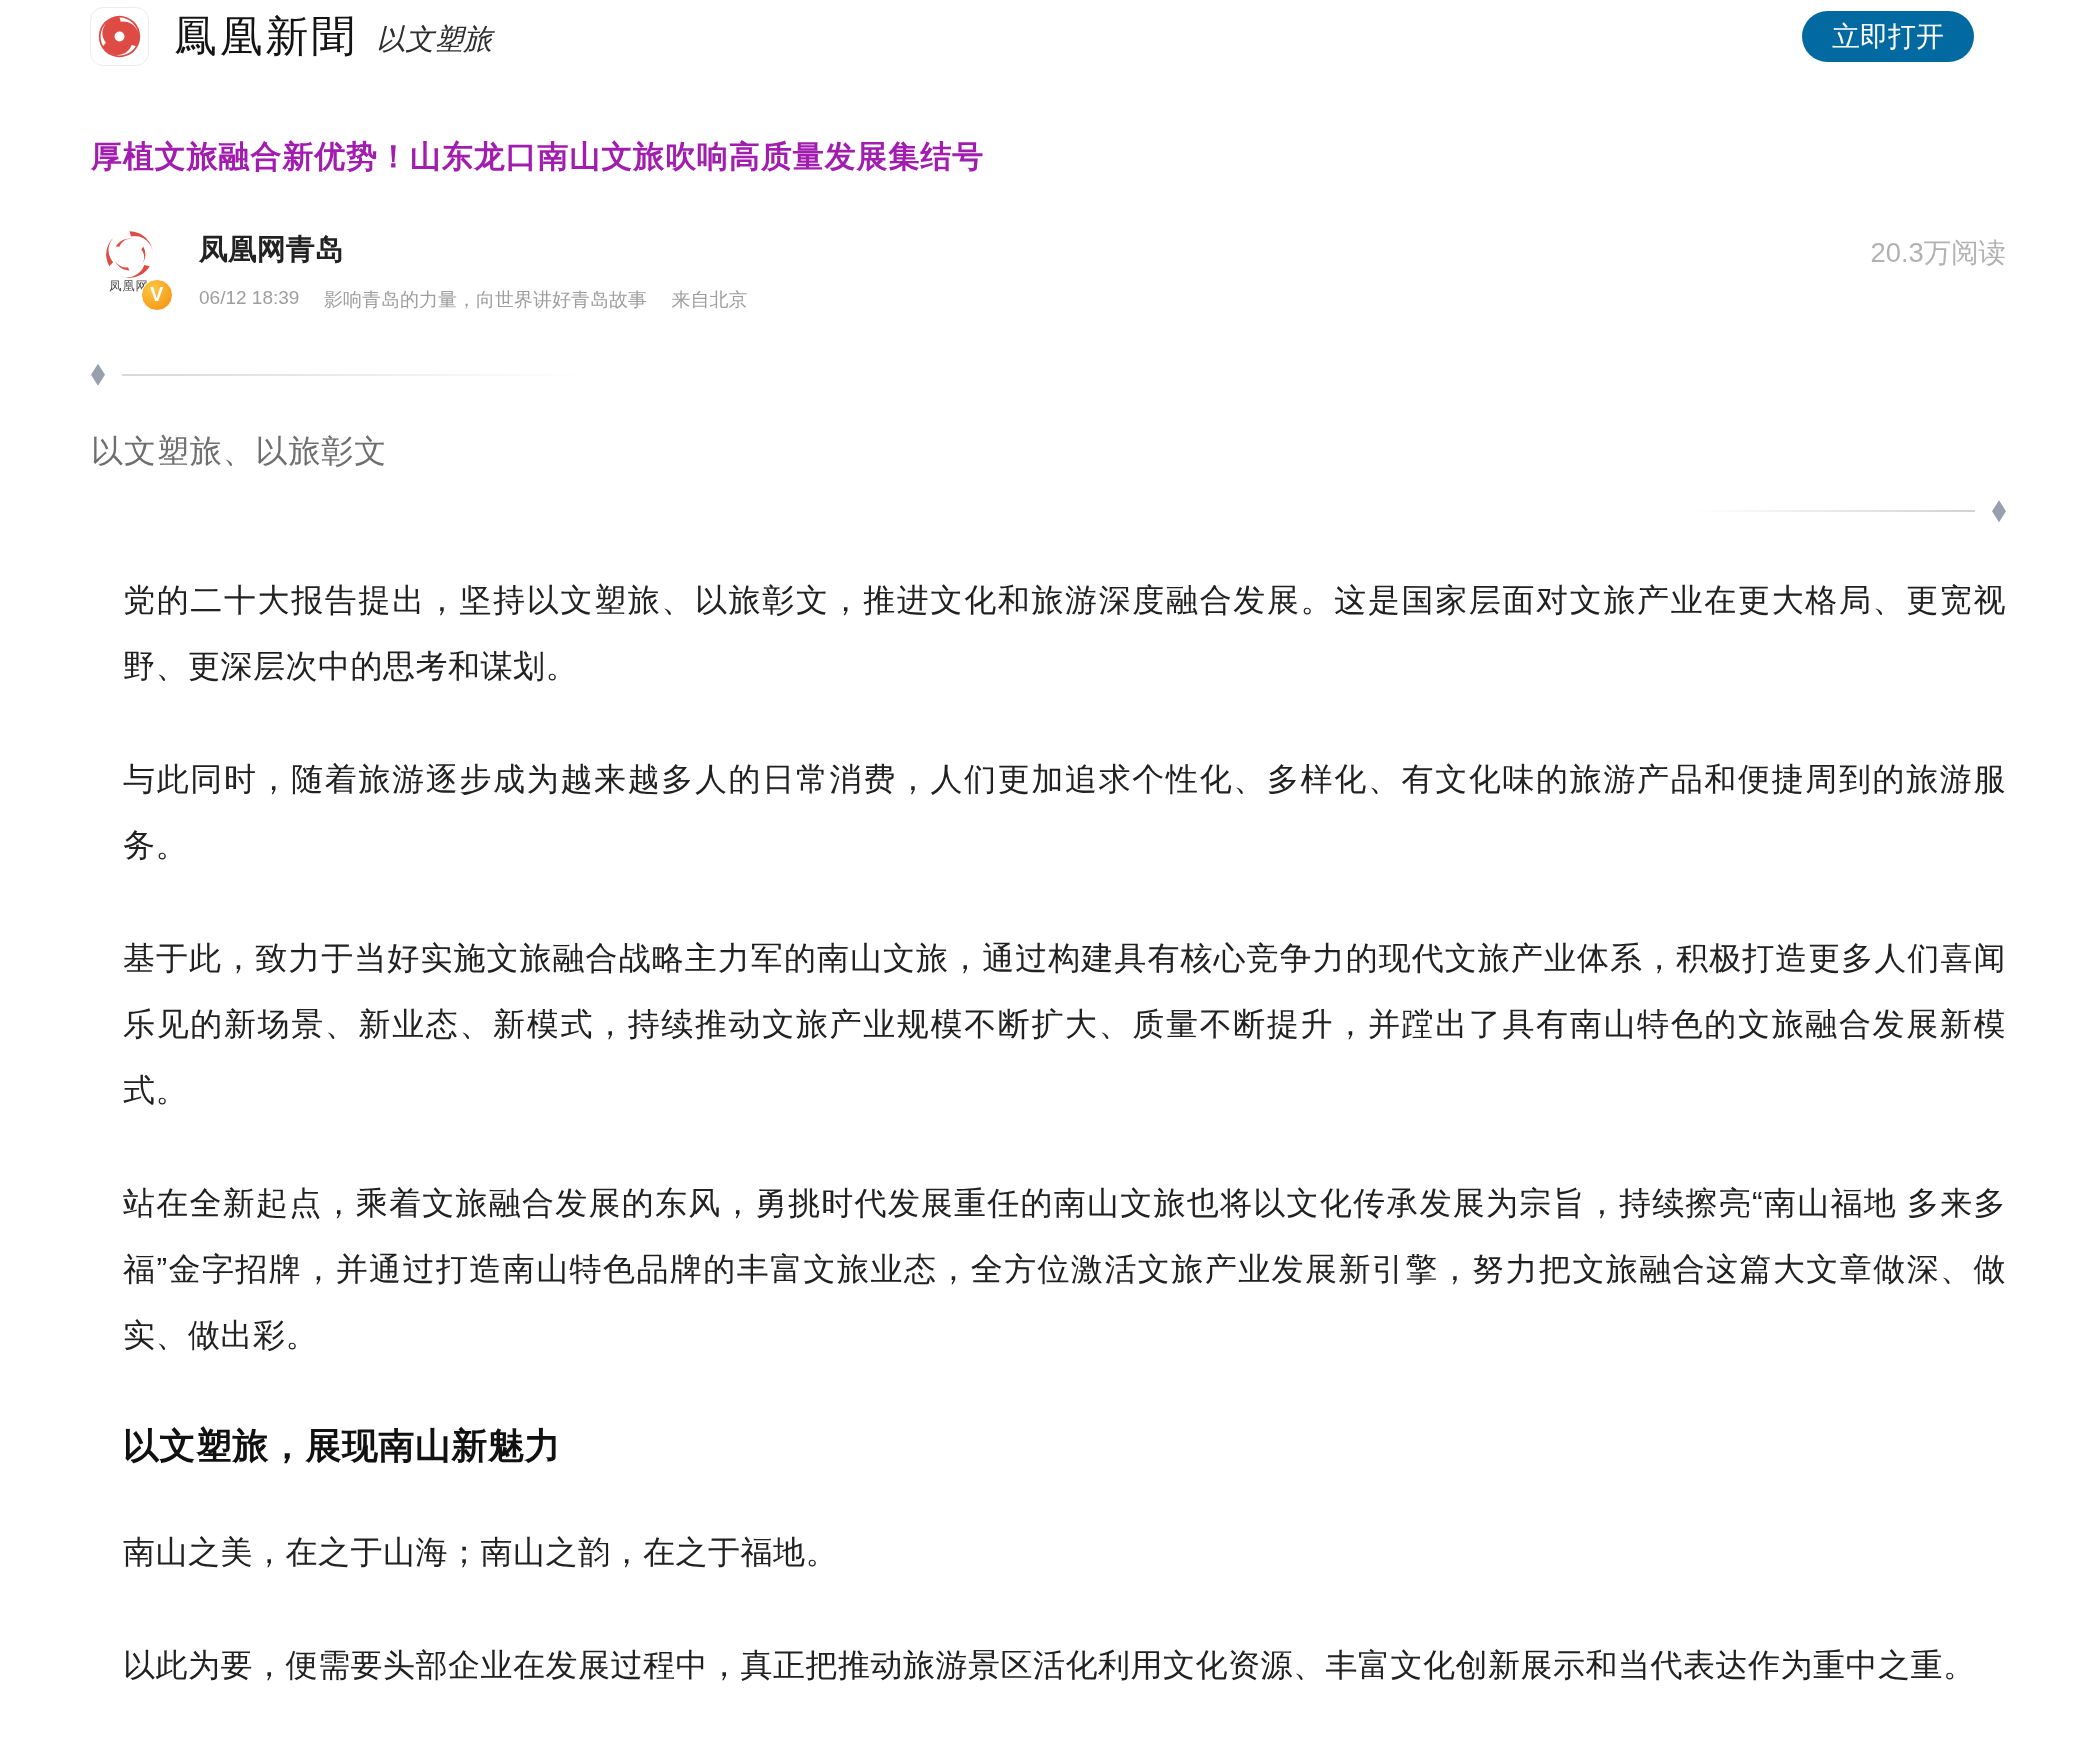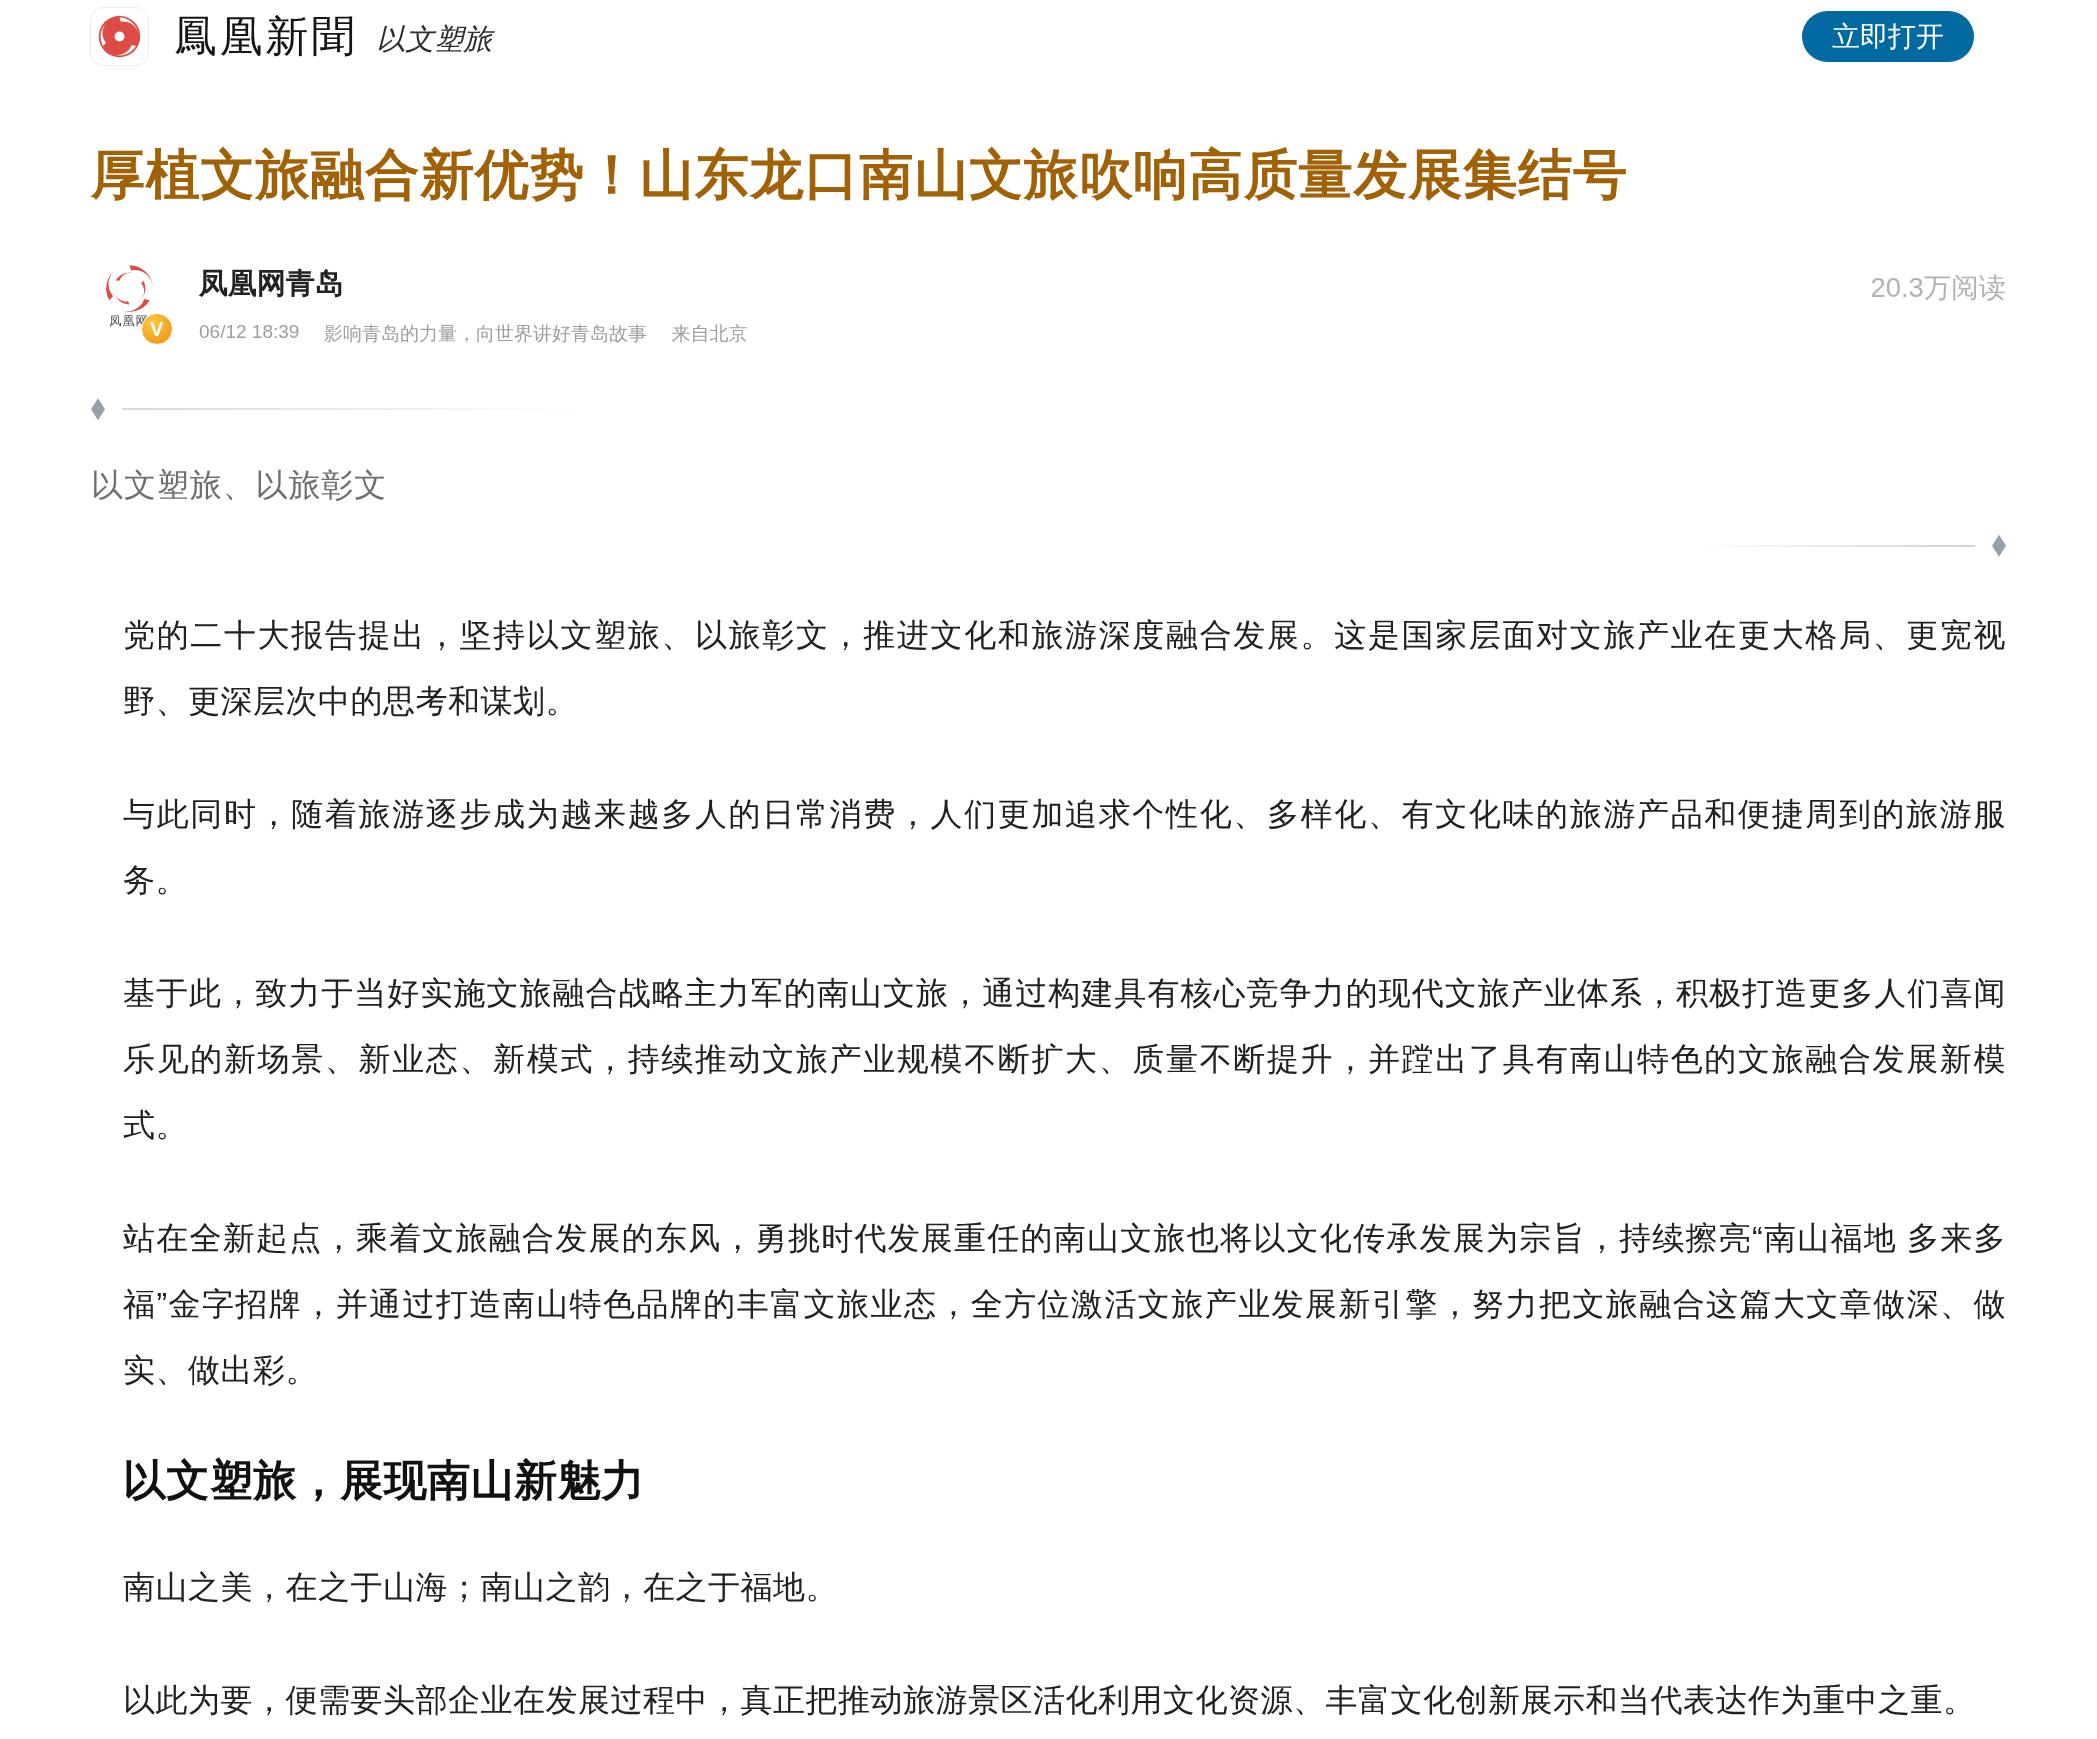--- a/index.html
+++ b/index.html
@@ -29,21 +29,21 @@
     font-weight:500;white-space:nowrap;padding-top:7.6px;
   }
   .open-button{
     margin-left:auto;background:#0369a1;color:#ffffff;font-size:28px;
     padding:11.4px 30px;border-radius:32px;border:none;line-height:1;
     font-family:inherit;cursor:pointer;white-space:nowrap;
   }
   
   .article{padding:0 91px;}
   .article-title{
-    margin:61px 0 0;font-size:54px;line-height:1.5;font-weight:700;color:#a16207;
+    margin:61px 0 0;font-size:31px;line-height:1.5;font-weight:700;color:#a21caf;
     letter-spacing:0.9px;
   }
   .author-row{display:flex;align-items:flex-start;margin-top:47px;}
   .avatar-wrap{position:relative;width:76px;height:79px;flex:0 0 auto;}
   .avatar-phoenix svg{width:53px;height:53px;display:block;margin:0 auto;}
   .avatar-caption{
     font-size:12.3px;color:#4a4a4a;text-align:center;letter-spacing:0.9px;
     margin-top:-2.8px;white-space:nowrap;
   }
   .v-badge{
@@ -77,21 +77,21 @@
     background:linear-gradient(to left,#d2d2d2,rgba(210,210,210,0));
   }
   .lede{margin-top:44px;font-size:32px;color:#6f6f6f;letter-spacing:0.9px;}
   
   .article-body{margin-top:45px;margin-left:32px;}
   .body-paragraph{
     font-size:32px;line-height:66px;color:#212121;margin:0 0 47px;
     text-align:justify;letter-spacing:0.5px;
   }
   .body-heading{
-    font-size:43px;line-height:45px;color:#111;font-weight:700;
+    font-size:36px;line-height:45px;color:#111;font-weight:700;
     margin:55px 0 51px;letter-spacing:0.5px;
   }
 </style>
 </head>
 <body>
 
 <header class="page-header">
   <div class="app-icon">
     <svg viewBox="0 0 100 100">
       <circle cx="50" cy="50" r="46" fill="#DE4B44"></circle>

